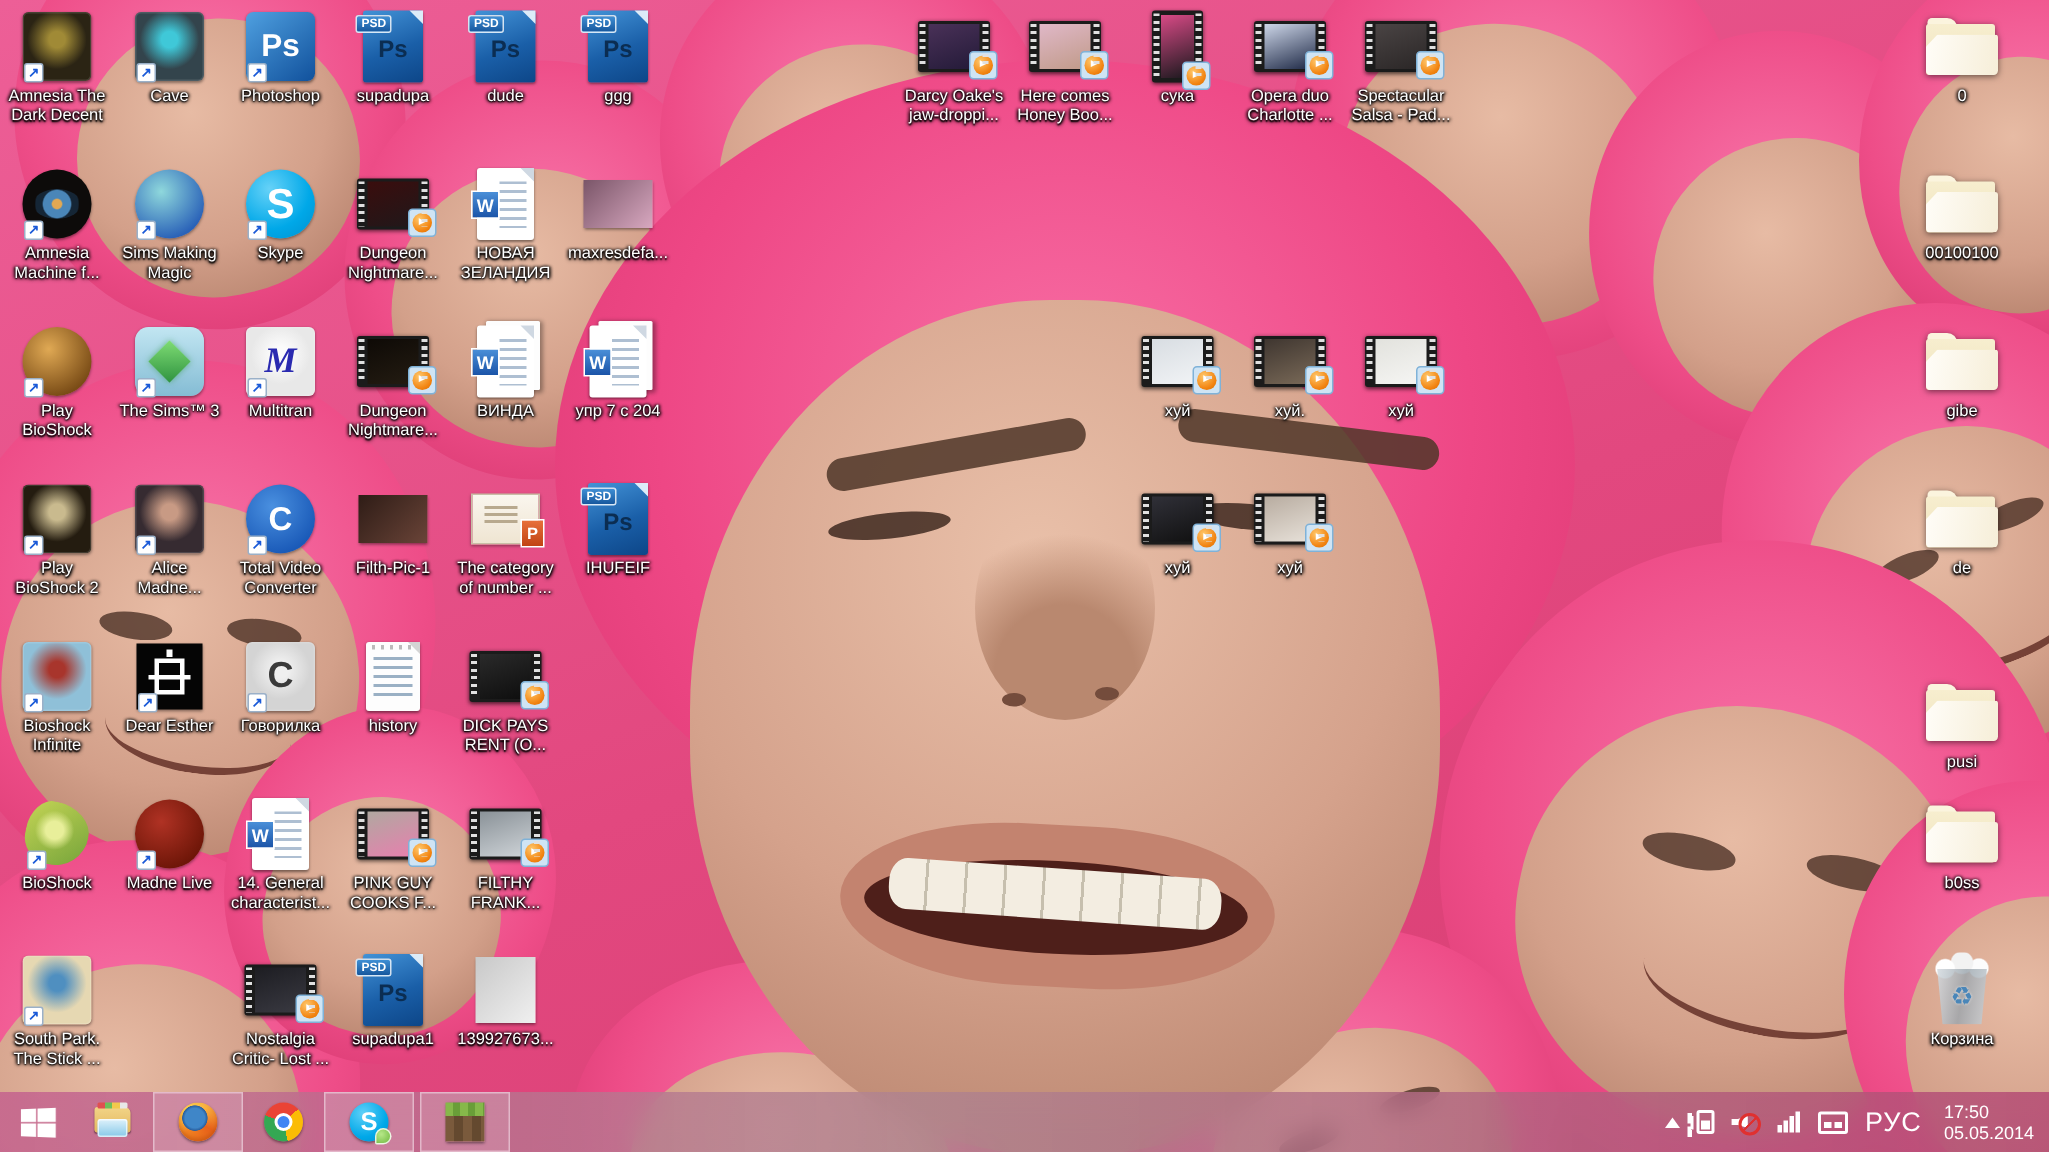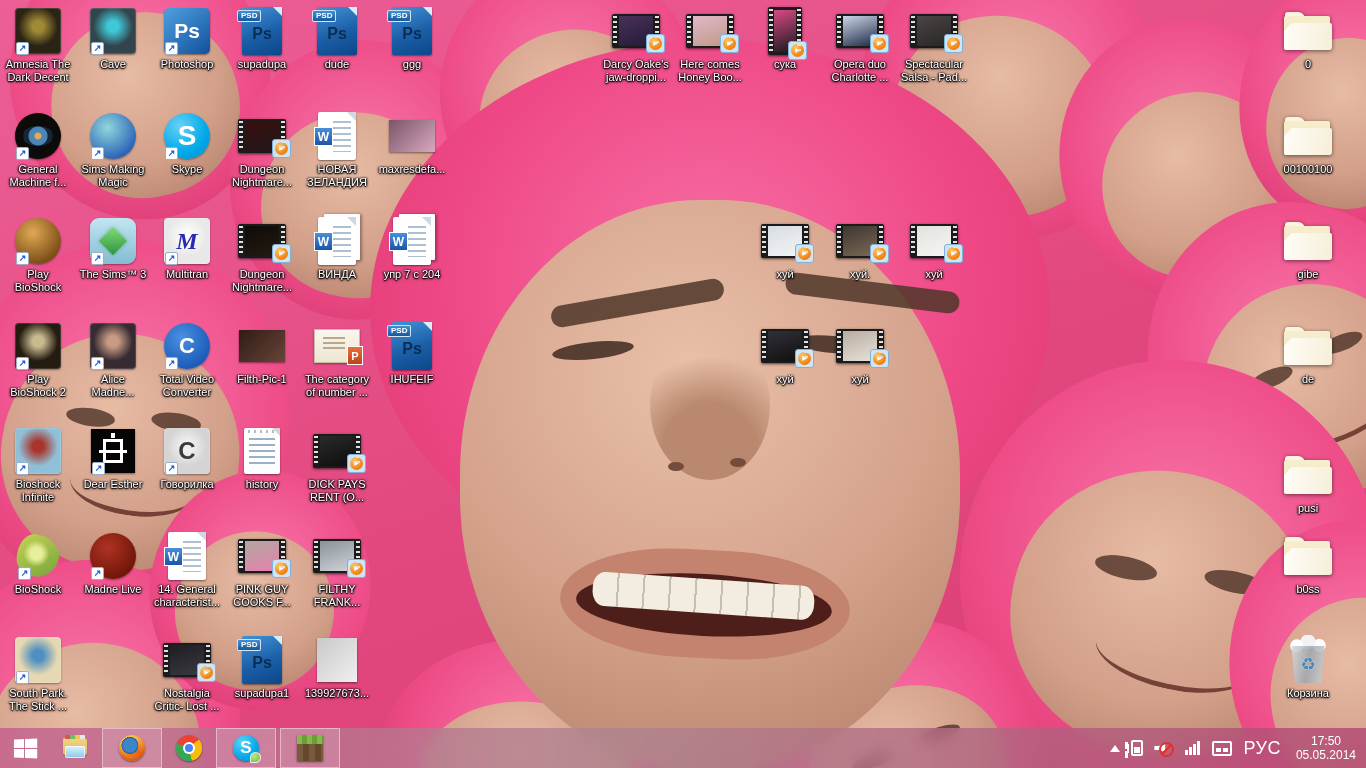--- a/index.html
+++ b/index.html
@@ -201,21 +201,21 @@
   #tray-volume::after { content:""; position:absolute; right:0; top:2px; width:11px; height:11px; border:2px solid #e03030;
        border-radius:50%; background:linear-gradient(135deg,transparent 0 44%,#e03030 45% 55%,transparent 56%); }
   #tray-network { width:16px; height:14px; display:flex; align-items:flex-end; gap:1px; }
   #tray-network i { display:block; width:3px; background:#fff; }
   #tray-network i:nth-child(1){height:5px} #tray-network i:nth-child(2){height:8px}
   #tray-network i:nth-child(3){height:11px} #tray-network i:nth-child(4){height:14px}
   #tray-keyboard { width:20px; height:15px; border:2px solid #fff; border-radius:2px; }
   #tray-keyboard::after { content:""; position:absolute; left:2px; bottom:2px; width:5px; height:4px; background:#fff;
        box-shadow:7px 0 0 #fff; }
   #tray-language { color:#fff; font-size:18px; letter-spacing:.5px; }
-  #tray-clock { color:#fff; font-size:12px; line-height:14px; text-align:center; padding-left:4px; }
+  #tray-clock { color:#fff; font-size:12px; line-height:14px; text-align:left; padding-left:4px; }
 </style>
 </head>
 <body>
 
 <div id="screen">
 
   <div id="wallpaper">
       <div class="face" style="left:-40px;top:240px;width:330px;height:360px;transform:rotate(8deg)">
      <div class="hood"></div>
         <div class="skin"></div>
@@ -320,21 +320,21 @@
       <span class="shortcut">↗</span>
     </div>
     <div class="icon-label">Amnesia The
 Dark Decent</div>
   </div>
       <div class="desktop-icon" style="left:0px;top:111px">
     <div class="icon-gfx">
           <div class="k-eye"></div>
       <span class="shortcut">↗</span>
     </div>
-    <div class="icon-label">General
+    <div class="icon-label">Amnesia
 Machine f...</div>
   </div>
       <div class="desktop-icon" style="left:0px;top:216px">
     <div class="icon-gfx">
           <div class="k-circle" style="background:radial-gradient(circle at 38% 32%, #e0a954, #7a4c16 75%)"></div>
       <span class="shortcut">↗</span>
     </div>
     <div class="icon-label">Play
 BioShock</div>
   </div>

